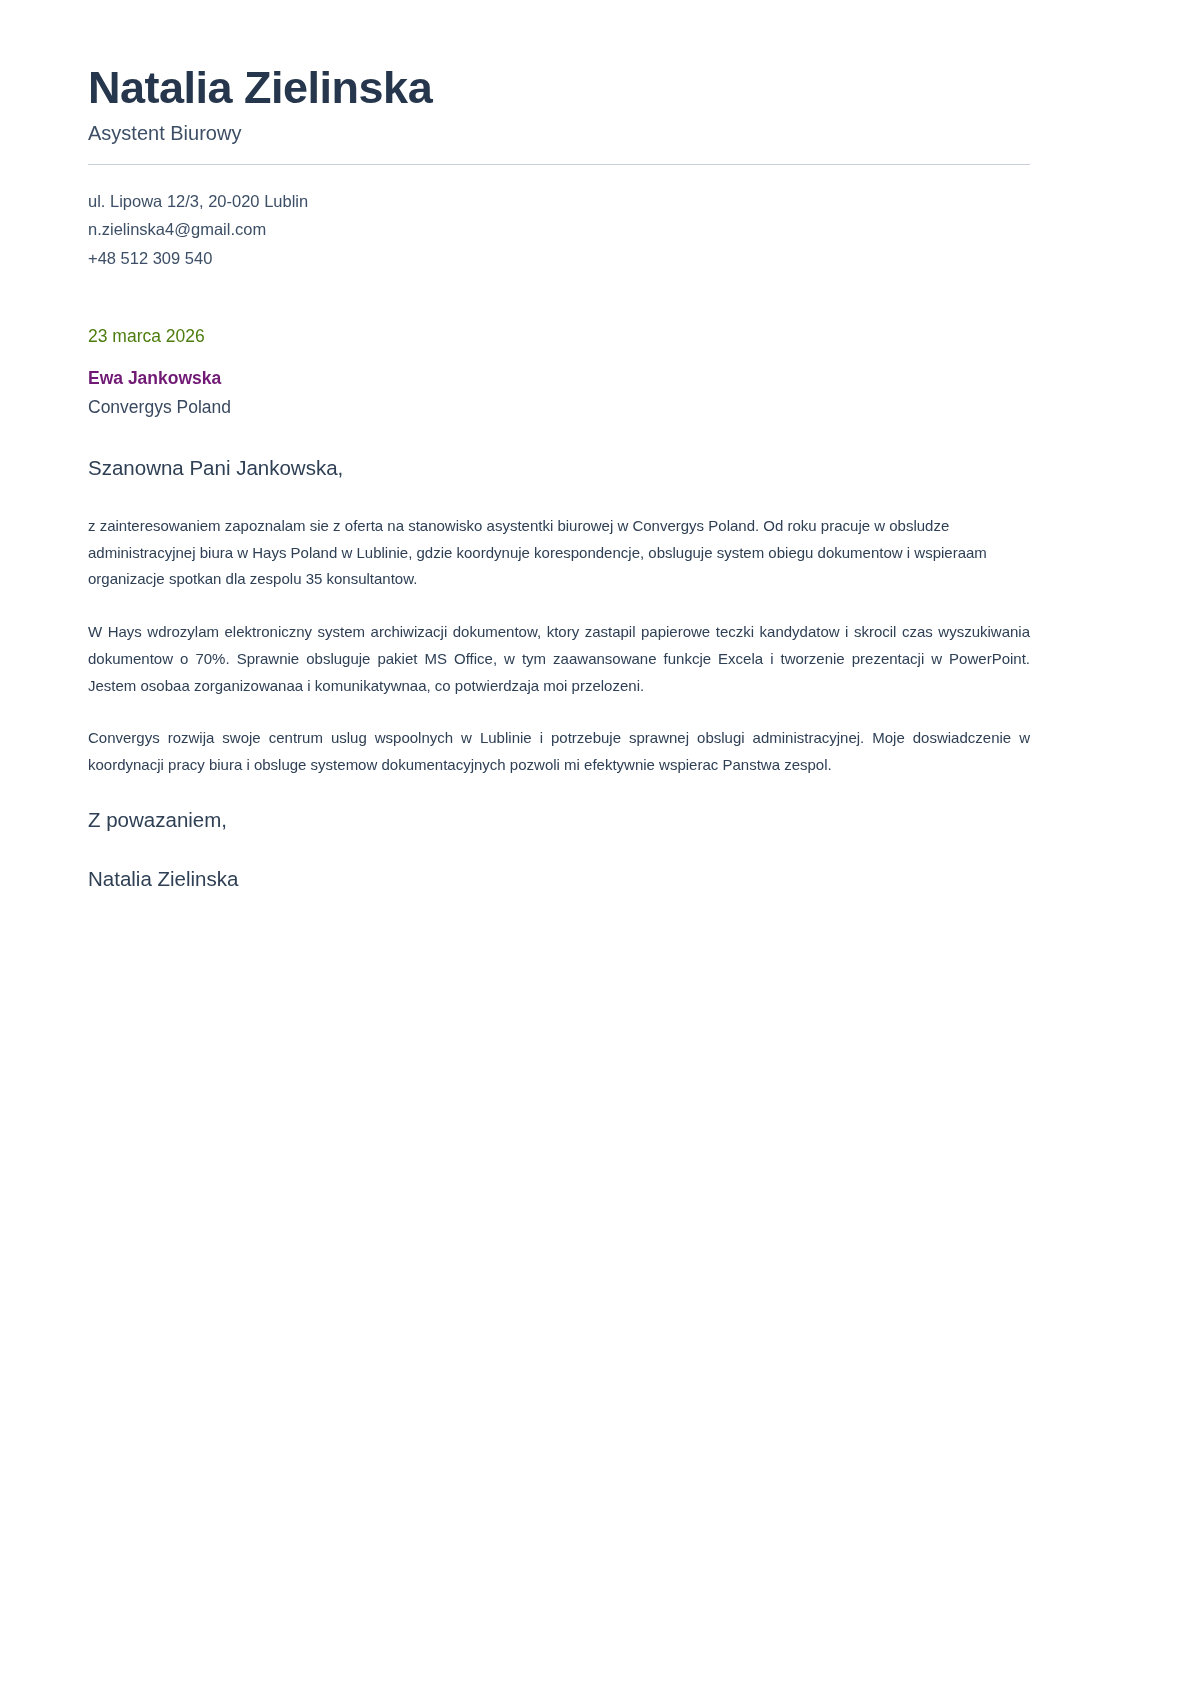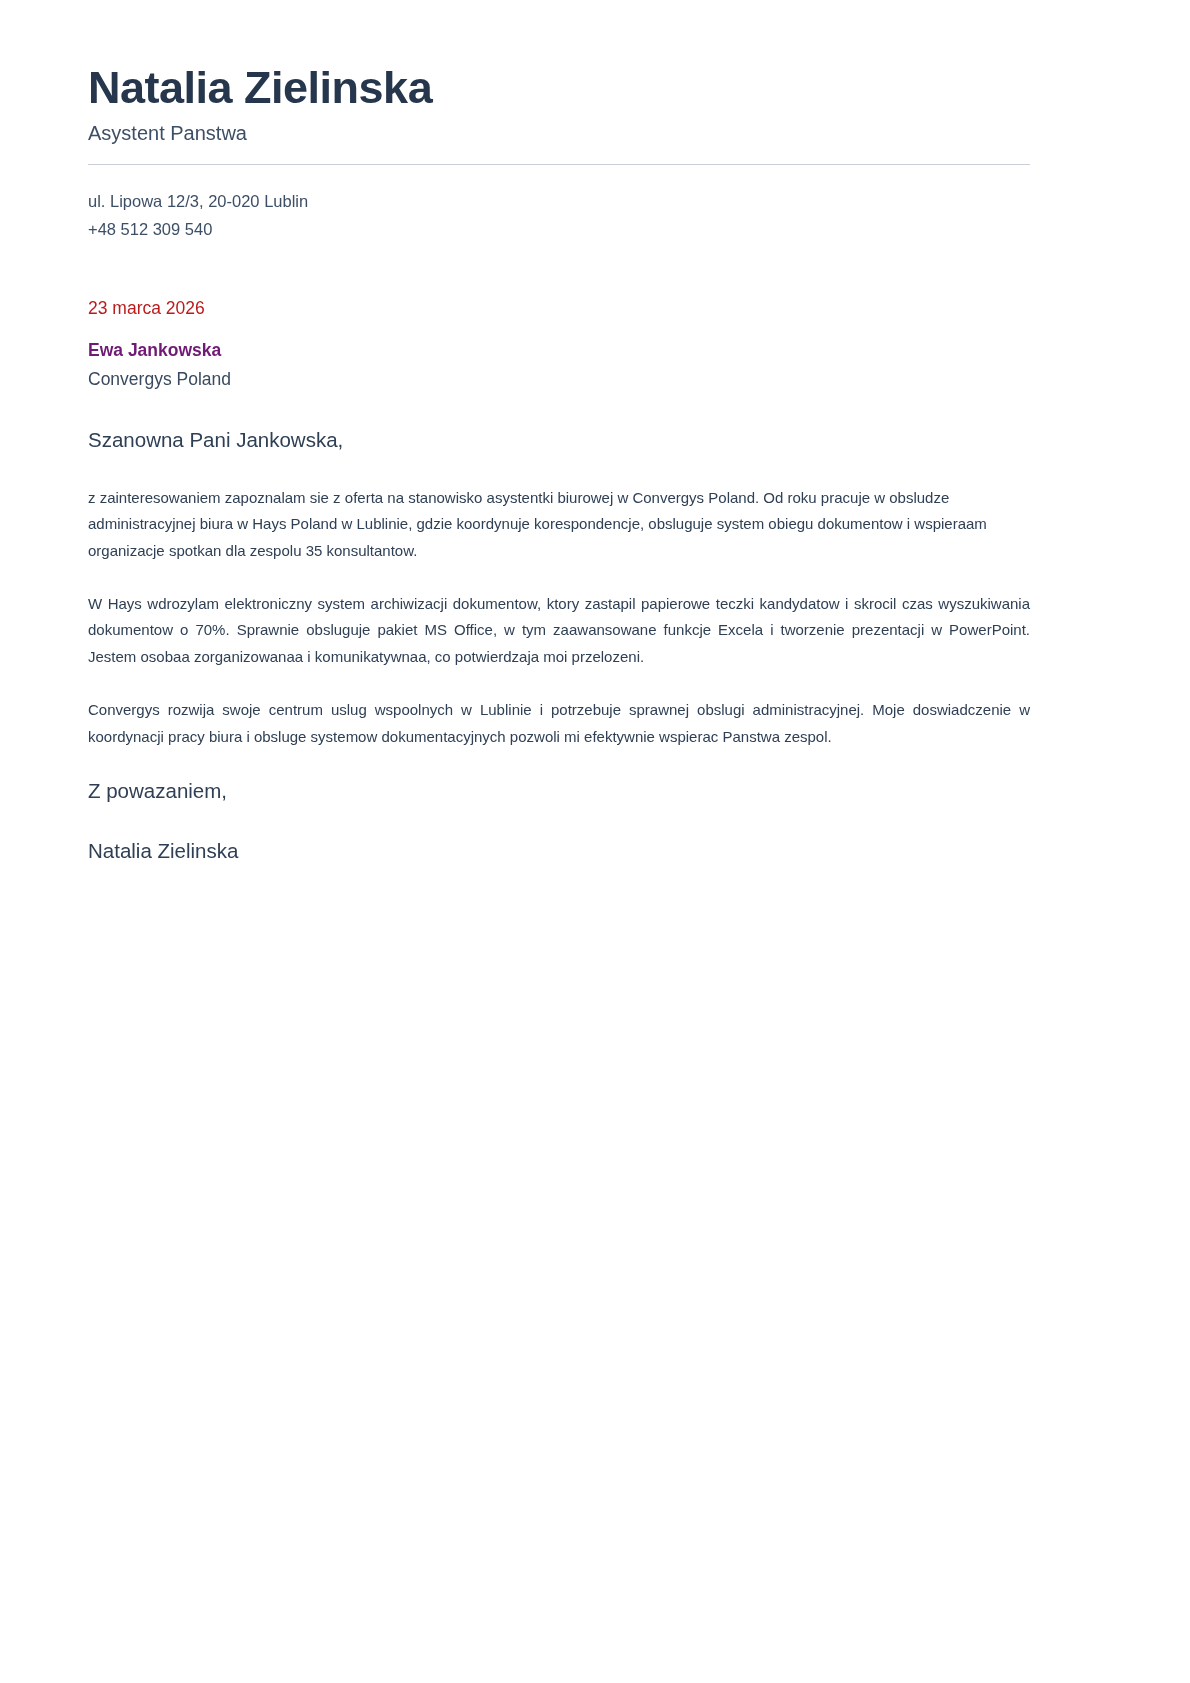--- a/index.html
+++ b/index.html
@@ -43,21 +43,21 @@
     width: 942px;
   }
   .contact-line {
     font-size: 16.5px;
     color: #3d4f66;
     line-height: 1.72;
     margin: 0;
   }
   .date {
     font-size: 17.5px;
-    color: #b91c1c;
+    color: #4d7c0f;
     margin: 52px 0 18px 0;
     line-height: 1.4;
   }
   .recipient-name {
     font-size: 17.5px;
     font-weight: 700;
     color: #701a75;
     margin: 0 0 4px 0;
     line-height: 1.4;
   }
@@ -98,26 +98,27 @@
     margin: 0;
     line-height: 1.45;
   }
 </style>
 </head>
 <body>
 
 <div class="page">
 
   <h1 class="name">Natalia Zielinska</h1>
-  <div class="job-title">Asystent Panstwa</div>
+  <div class="job-title">Asystent Biurowy</div>
 
   <hr class="divider">
 
   <div class="contact-block">
     <p class="contact-line">ul. Lipowa 12/3, 20-020 Lublin</p>
+    <p class="contact-line">n.zielinska4@gmail.com</p>
     <p class="contact-line">+48 512 309 540</p>
   </div>
 
   <div class="date">23 marca 2026</div>
 
   <div class="recipient-name">Ewa Jankowska</div>
   <div class="recipient-company">Convergys Poland</div>
 
   <div class="salutation">Szanowna Pani Jankowska,</div>
 

